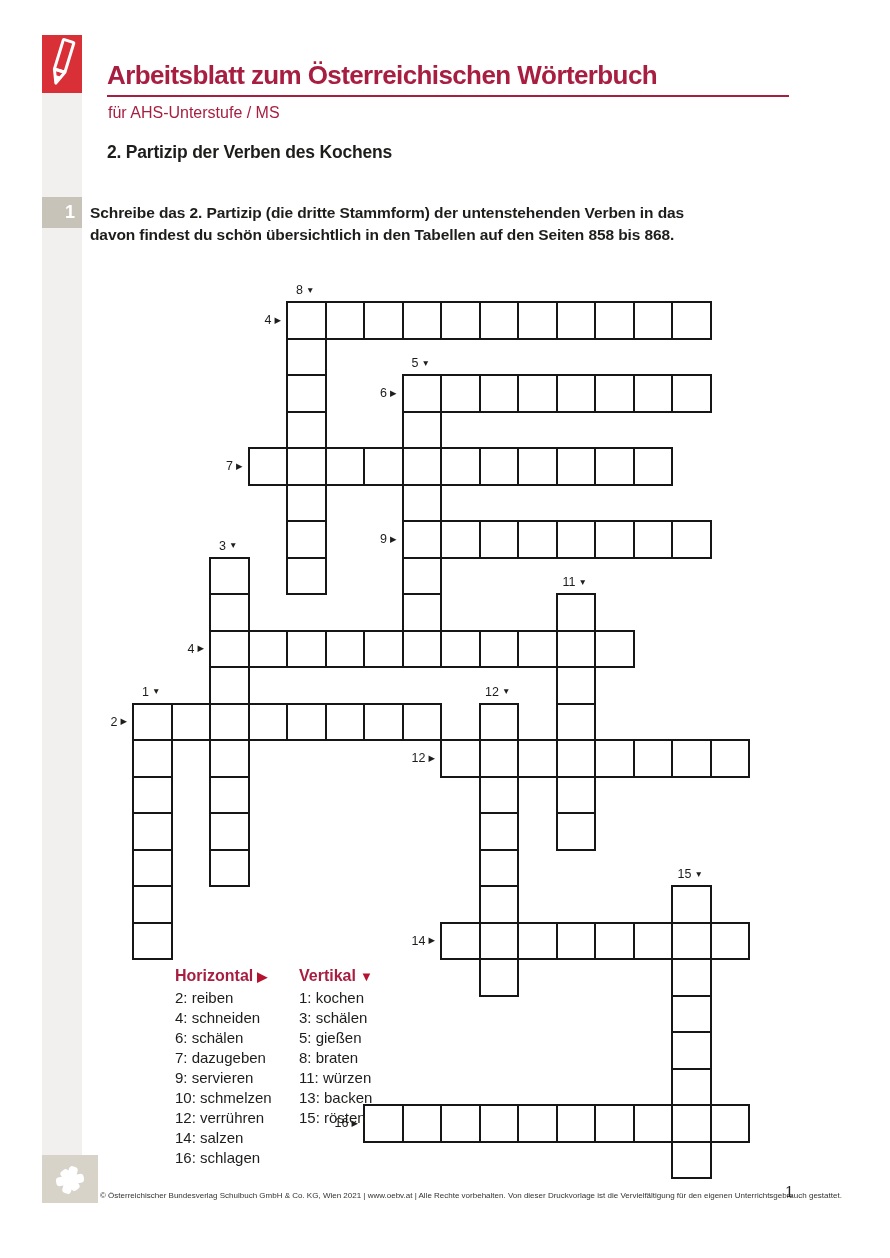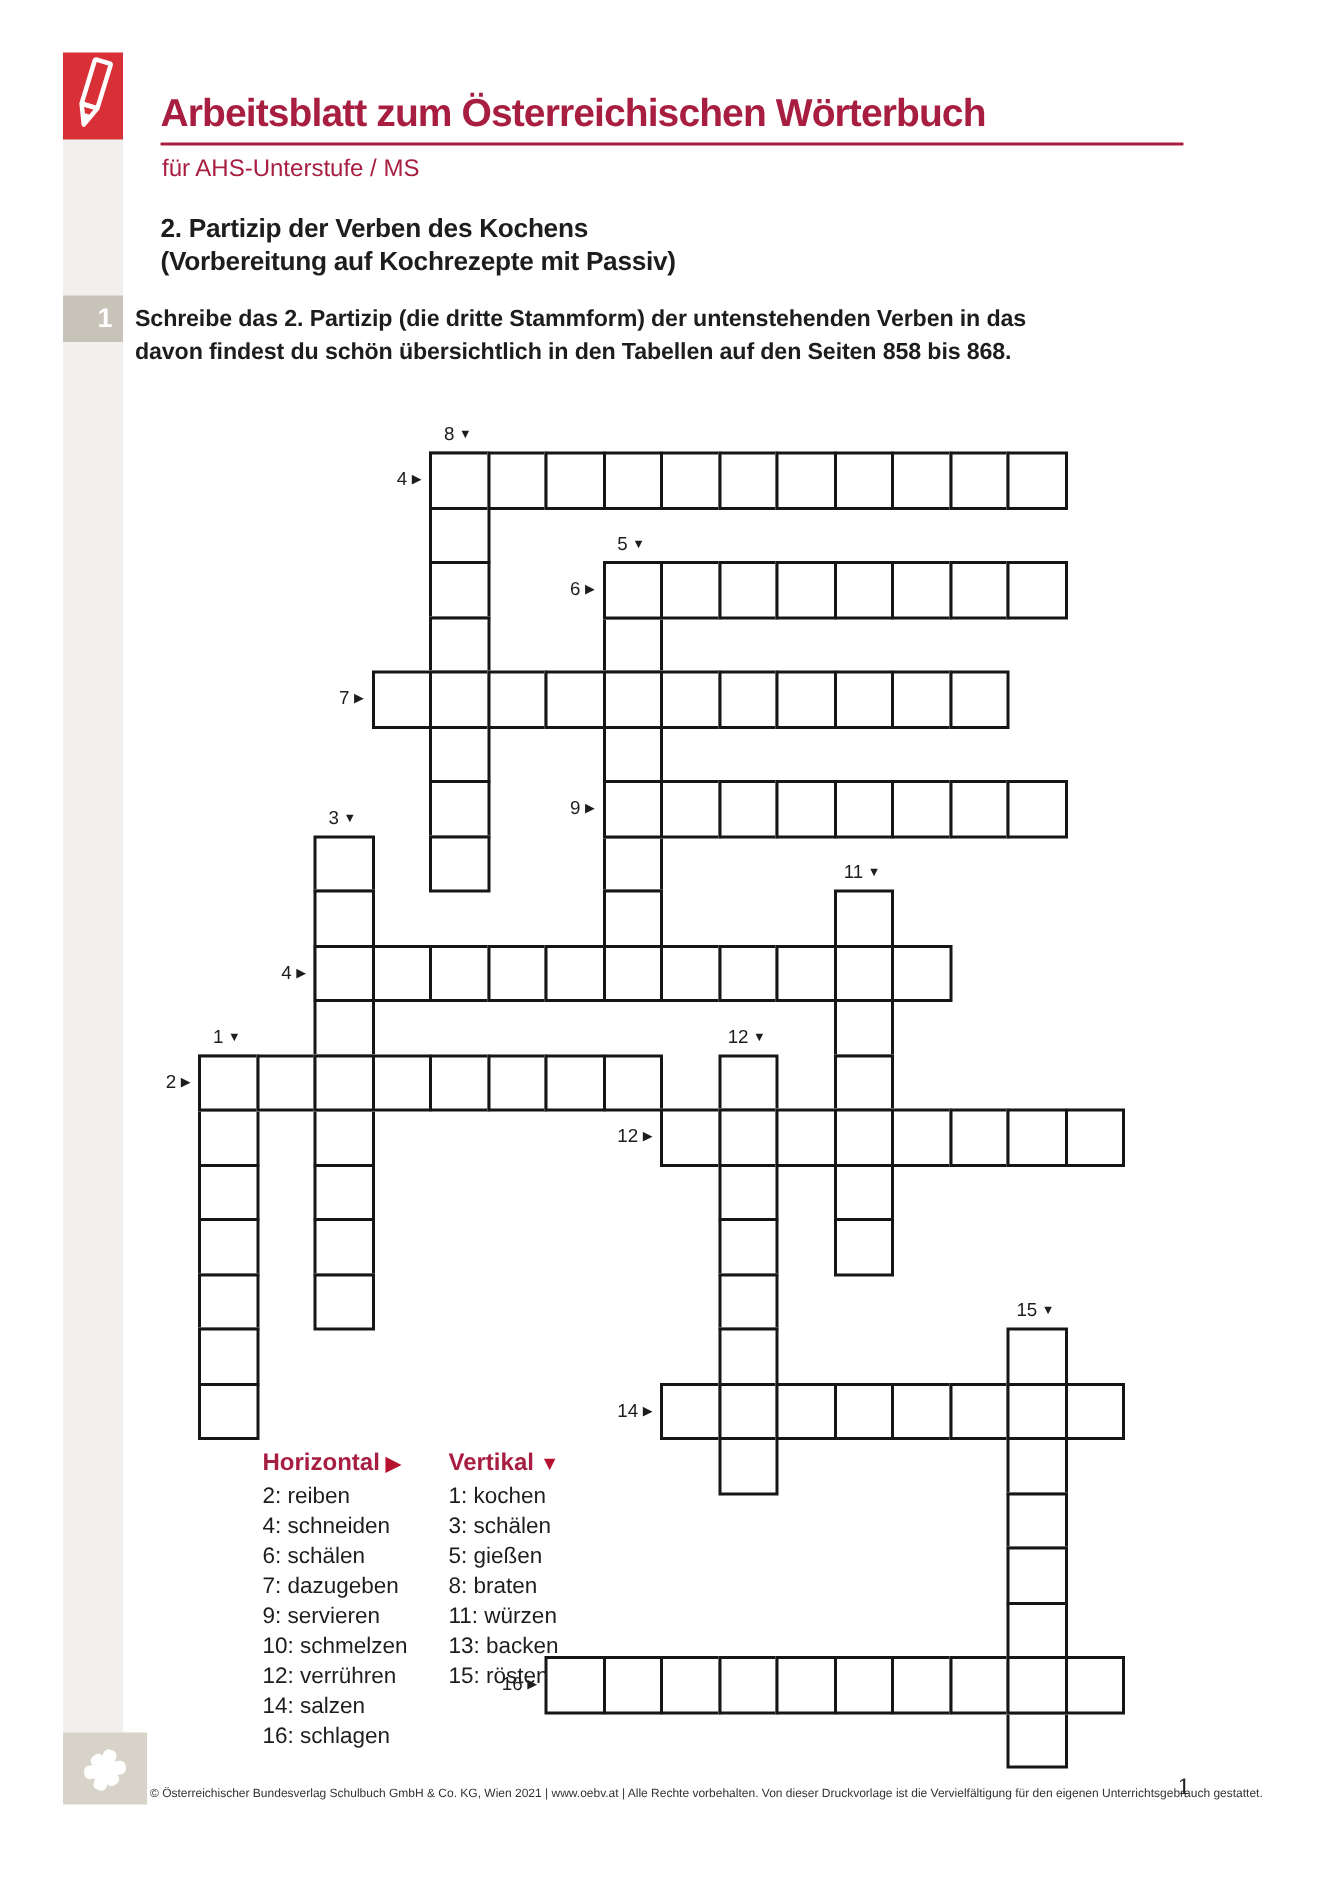--- a/index.html
+++ b/index.html
@@ -82,21 +82,20 @@
       </svg>
     </span>
   </div>
 
   <div class="abs title">Arbeitsblatt zum Österreichischen Wörterbuch</div>
   <div class="abs title-underline"></div>
   <div class="abs subtitle">für AHS-Unterstufe / MS</div>
 
   <div class="abs heading">
     <div>2. Partizip der Verben des Kochens</div>
-    <div>(Vorbereitung auf Kochrezepte mit Passiv)</div>
   </div>
 
   <div class="abs instructions">
     <div>Schreibe das 2. Partizip (die dritte Stammform) der untenstehenden Verben in das</div>
     <div>davon findest du schön übersichtlich in den Tabellen auf den Seiten 858 bis 868.</div>
   </div>
 
   <div class="abs" style="left:0;top:0;width:890px;height:1258px;">
       <div class="cw-label v" style="left: 305.25px; top: 281px;"><span class="num">8</span><span class="arr">▼</span></div>
       <div class="cw-cell" style="left: 286px; top: 301px;"></div>

